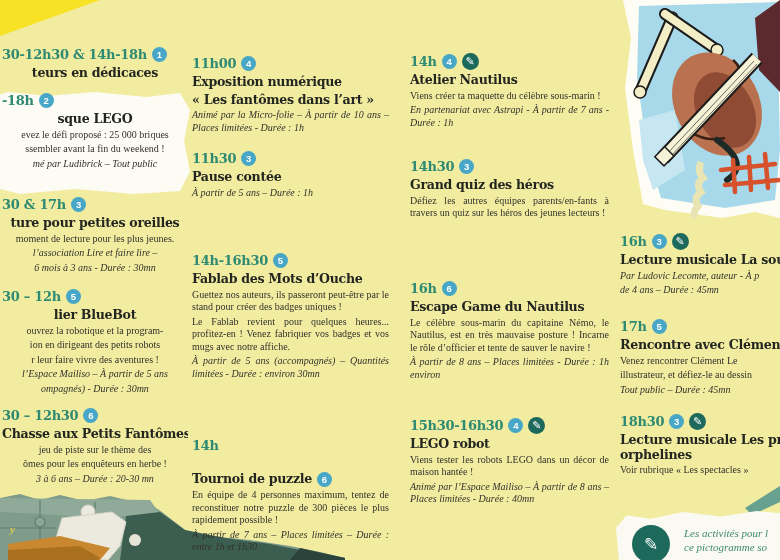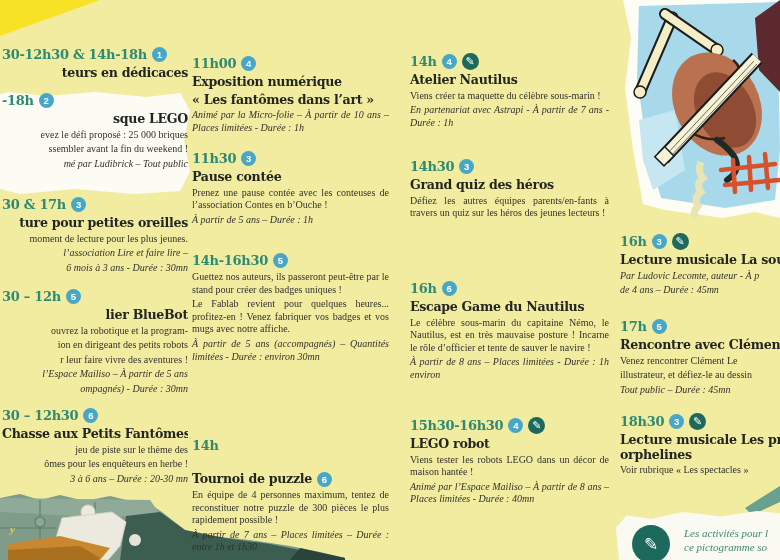--- a/index.html
+++ b/index.html
@@ -36,21 +36,21 @@
     font-family:"DejaVu Serif",serif;font-weight:bold;font-size:12.6px;
     line-height:14.5px;color:#232620;letter-spacing:-0.3px;margin-top:3px;
   }
   .title-row{display:flex;align-items:center;gap:5px;margin-top:18px;}
   .title-row .title{margin-top:0;}
   .body,.meta{
     font-size:10px;line-height:12.6px;color:#32322b;
     text-align:justify;margin:2px 0 0;
   }
   .meta{font-style:italic;}
-  .line{white-space:nowrap;overflow:hidden;text-align:right;}
+  .line{white-space:nowrap;overflow:hidden;text-align:center;}
   #col4 .line,#col4 .title{white-space:nowrap;overflow:visible;text-align:left;}
   
   .deco{position:absolute;z-index:1;}
   #fresque-panel{
     left:-8px;top:92px;width:198px;height:102px;background:#fcfbf4;z-index:2;
     clip-path:polygon(0 5%,8% 0,28% 4%,52% 0,78% 5%,95% 1%,100% 18%,97% 48%,100% 78%,95% 97%,72% 100%,42% 95%,14% 100%,0 93%);
   }
   #note-panel{
     left:616px;top:511px;width:176px;height:56px;background:#fbfaf2;z-index:2;
     clip-path:polygon(0 30%,6% 8%,20% 14%,38% 2%,60% 10%,80% 0,100% 6%,100% 100%,2% 100%);
@@ -135,28 +135,28 @@
     <div class="title">Exposition numérique</div>
     <div class="title">« Les fantômes dans l’art »</div>
     <p class="meta">Animé par la Micro-folie – À partir de 10 ans – Places limitées - Durée : 1h</p>
   </div>
   <div class="event" style="top:150px">
     <div class="time-row">
         <span class="time">11h30</span>
         <span class="badge">3</span>
       </div>
     <div class="title">Pause contée</div>
-    <p class="body">Prenez une pause contée avec les conteuses de l’association Contes en b’Ouche !</p>
     <p class="meta">À partir de 5 ans – Durée : 1h</p>
   </div>
   <div class="event" style="top:252px">
     <div class="time-row">
         <span class="time">14h-16h30</span>
         <span class="badge">5</span>
       </div>
+    <div class="title">Fablab des Mots d’Ouche</div>
     <p class="body">Guettez nos auteurs, ils passeront peut-être par le stand pour créer des badges uniques !</p>
     <p class="body">Le Fablab revient pour quelques heures... profitez-en ! Venez fabriquer vos badges et vos mugs avec notre affiche.</p>
     <p class="meta">À partir de 5 ans (accompagnés) – Quantités limitées - Durée : environ 30mn</p>
   </div>
   <div class="event" style="top:437px">
     <div class="time-row">
         <span class="time">14h</span>
       </div>
     <div class="title-row">
         <span class="title">Tournoi de puzzle</span>

